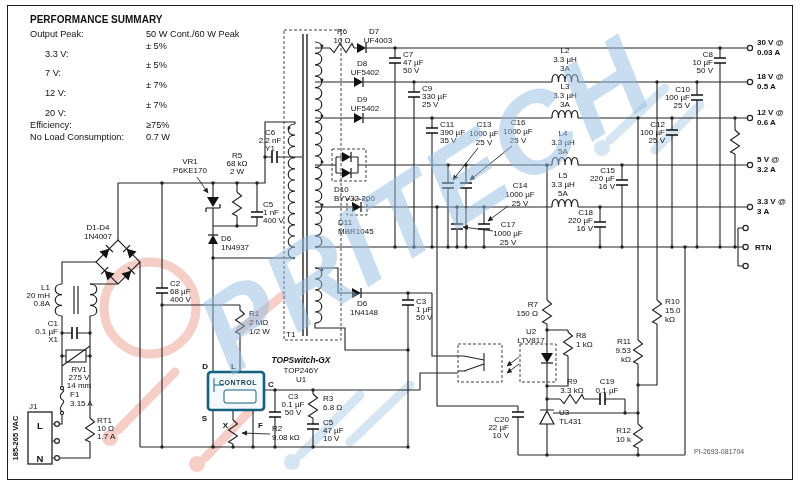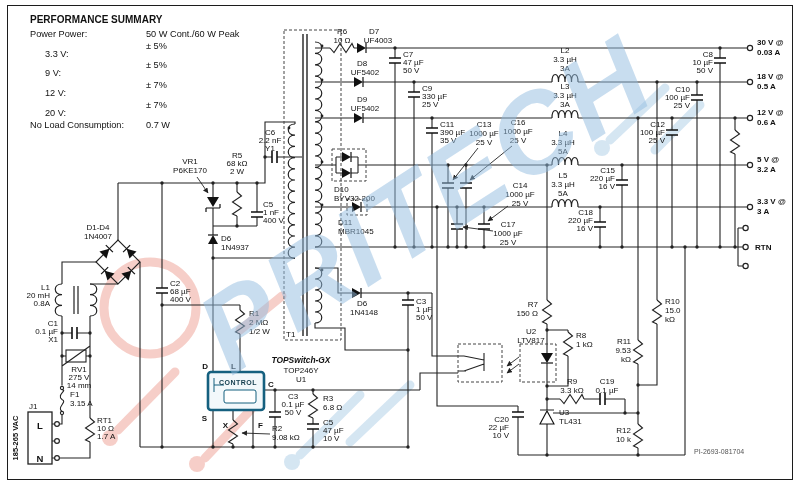--- a/index.html
+++ b/index.html
@@ -422,39 +422,43 @@
       <text x="29" y="409">J1</text>
       <text x="40" y="429" class="big m">L</text>
       <text x="40" y="462" class="big m">N</text>
       <text x="18" y="438" class="b m" transform="rotate(-90 18 438)" style="font-size:7.5px">185-265 VAC</text>
     </g>
   </svg>
 
   <div class="perf">
     <div class="title">PERFORMANCE SUMMARY</div>
     <div class="row">
-        <span class="lab">Power Power:</span>
+        <span class="lab">Output Peak:</span>
         <span class="val">50 W Cont./60 W Peak</span>
       </div>
     <div class="row ind">
         <span class="lab">3.3 V:</span>
         <span class="val">± 5%</span>
       </div>
     <div class="row ind">
-        <span class="lab">9 V:</span>
+        <span class="lab">7 V:</span>
         <span class="val">± 5%</span>
       </div>
     <div class="row ind">
         <span class="lab">12 V:</span>
         <span class="val">± 7%</span>
       </div>
     <div class="row ind">
         <span class="lab">20 V:</span>
         <span class="val">± 7%</span>
       </div>
     <div class="row">
+        <span class="lab">Efficiency:</span>
+        <span class="val">≥75%</span>
+      </div>
+    <div class="row">
         <span class="lab">No Load Consumption:</span>
         <span class="val">0.7 W</span>
       </div>
   </div>
 
   <div class="wmtext">PRITECH</div>
 </div>
 
 </body></html>

